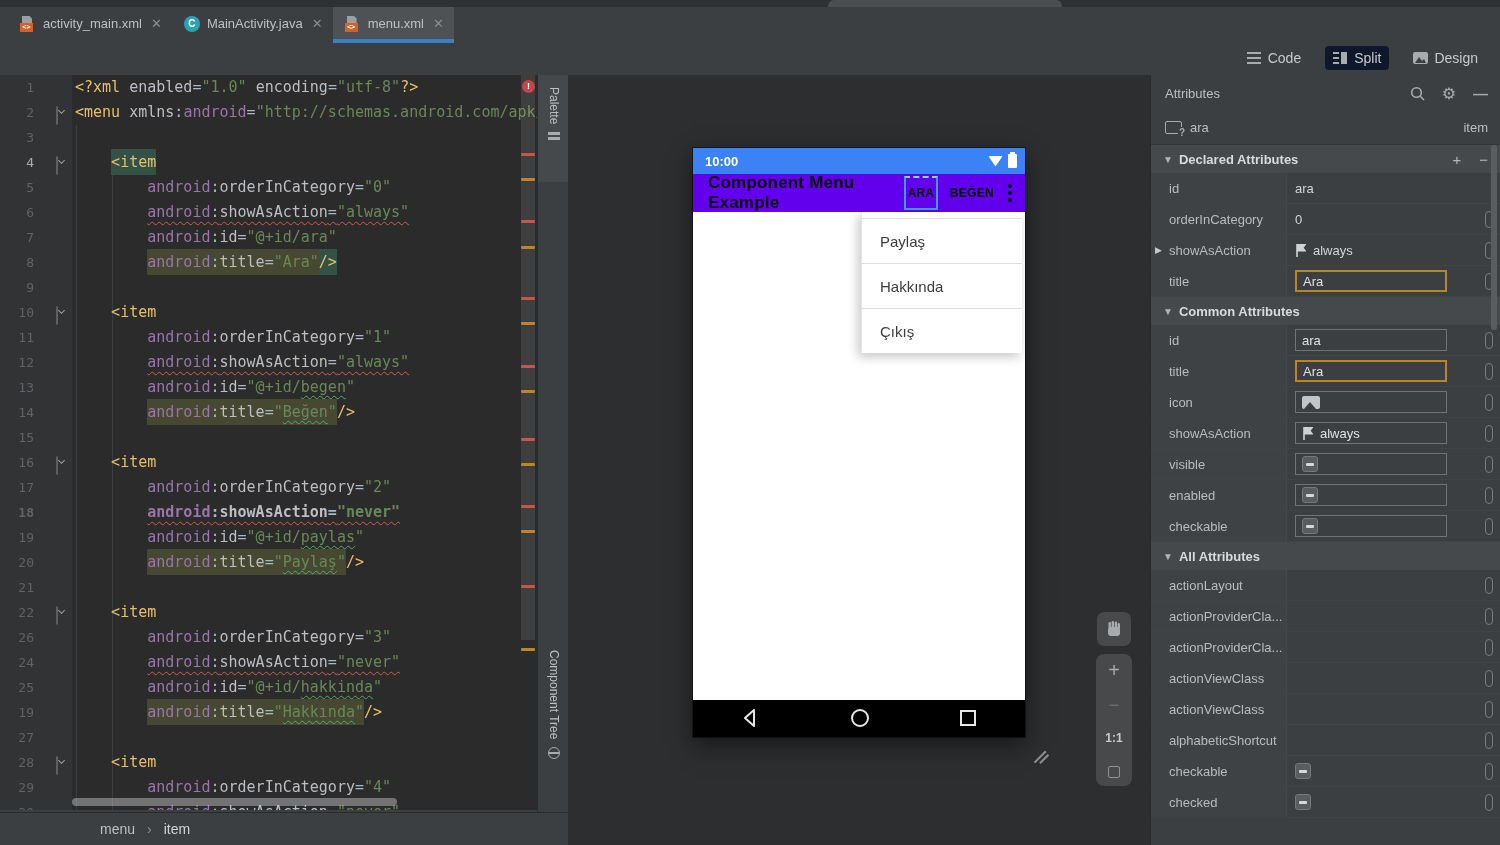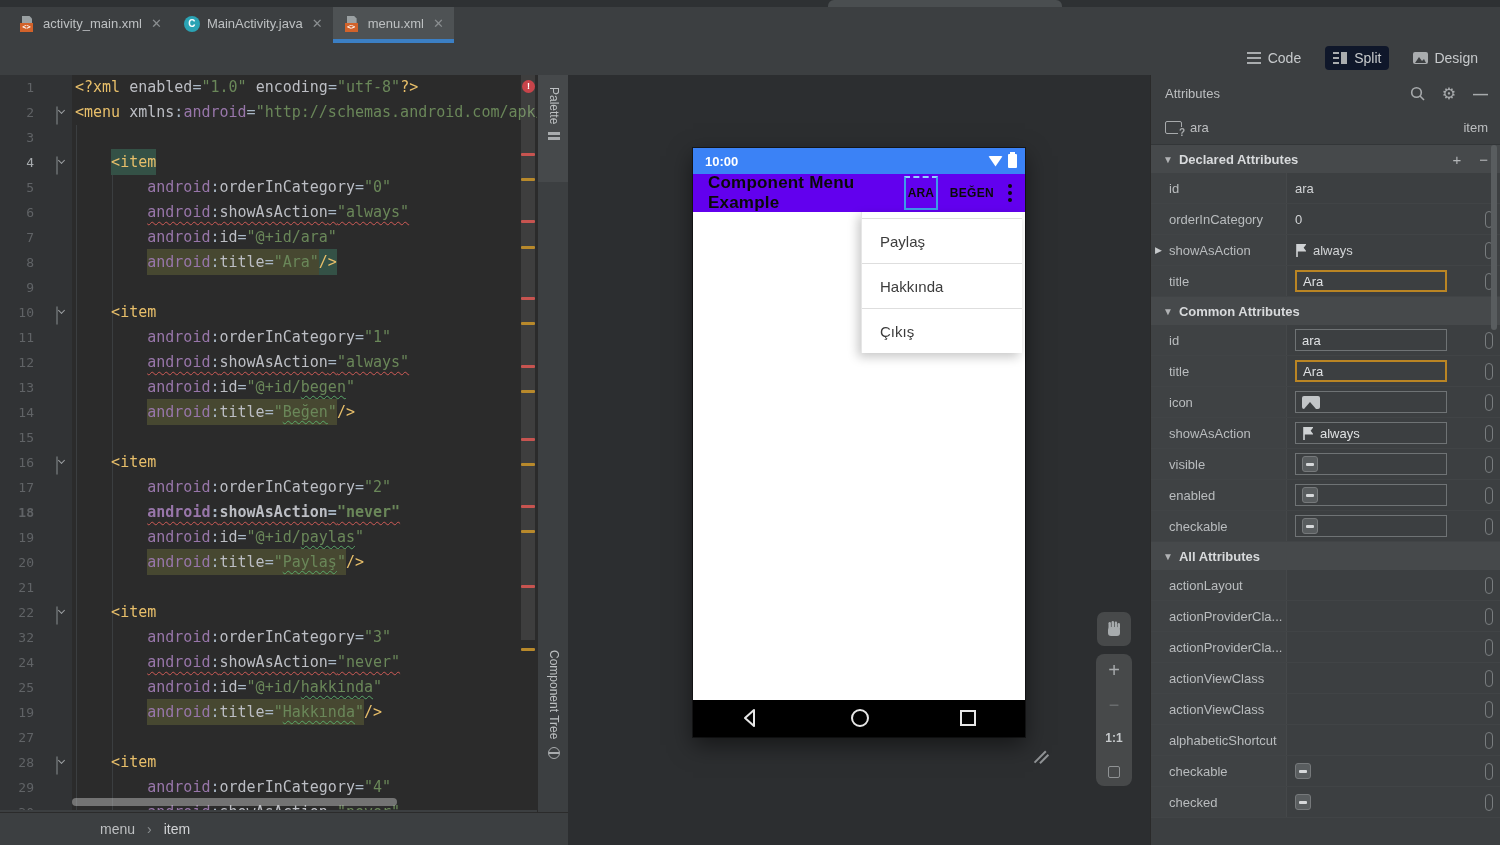--- a/index.html
+++ b/index.html
@@ -276,21 +276,21 @@
       <div class="cl" style="top: 500px;">
         <span class="ln">21</span>
         <span class="ct" style="padding-left: 0ch;"></span>
       </div>
       <div class="cl" style="top: 525px;">
         <span class="ln">22</span>
         <span class="gi"><span class="fold"></span></span>
         <span class="ct" style="padding-left: 4ch;"><span class="t">&lt;item</span></span>
       </div>
       <div class="cl" style="top: 550px;">
-        <span class="ln">32</span>
+        <span class="ln">26</span>
         <span class="ct" style="padding-left: 8ch;"><span class="n">android</span><span class="p">:</span><span class="a">orderInCategory</span><span class="p">=</span><span class="s">"3"</span></span>
       </div>
       <div class="cl" style="top: 575px;">
         <span class="ln">24</span>
         <span class="ct" style="padding-left: 8ch;"><span class="e"><span class="n">android</span><span class="p">:</span><span class="a">showAsAction</span><span class="p">=</span><span class="s">"never"</span></span></span>
       </div>
       <div class="cl" style="top: 600px;">
         <span class="ln">25</span>
         <span class="ct" style="padding-left: 8ch;"><span class="n">android</span><span class="p">:</span><span class="a">id</span><span class="p">=</span><span class="s">"@+id/</span><span class="s w">hakkinda</span><span class="s">"</span></span>
       </div>

